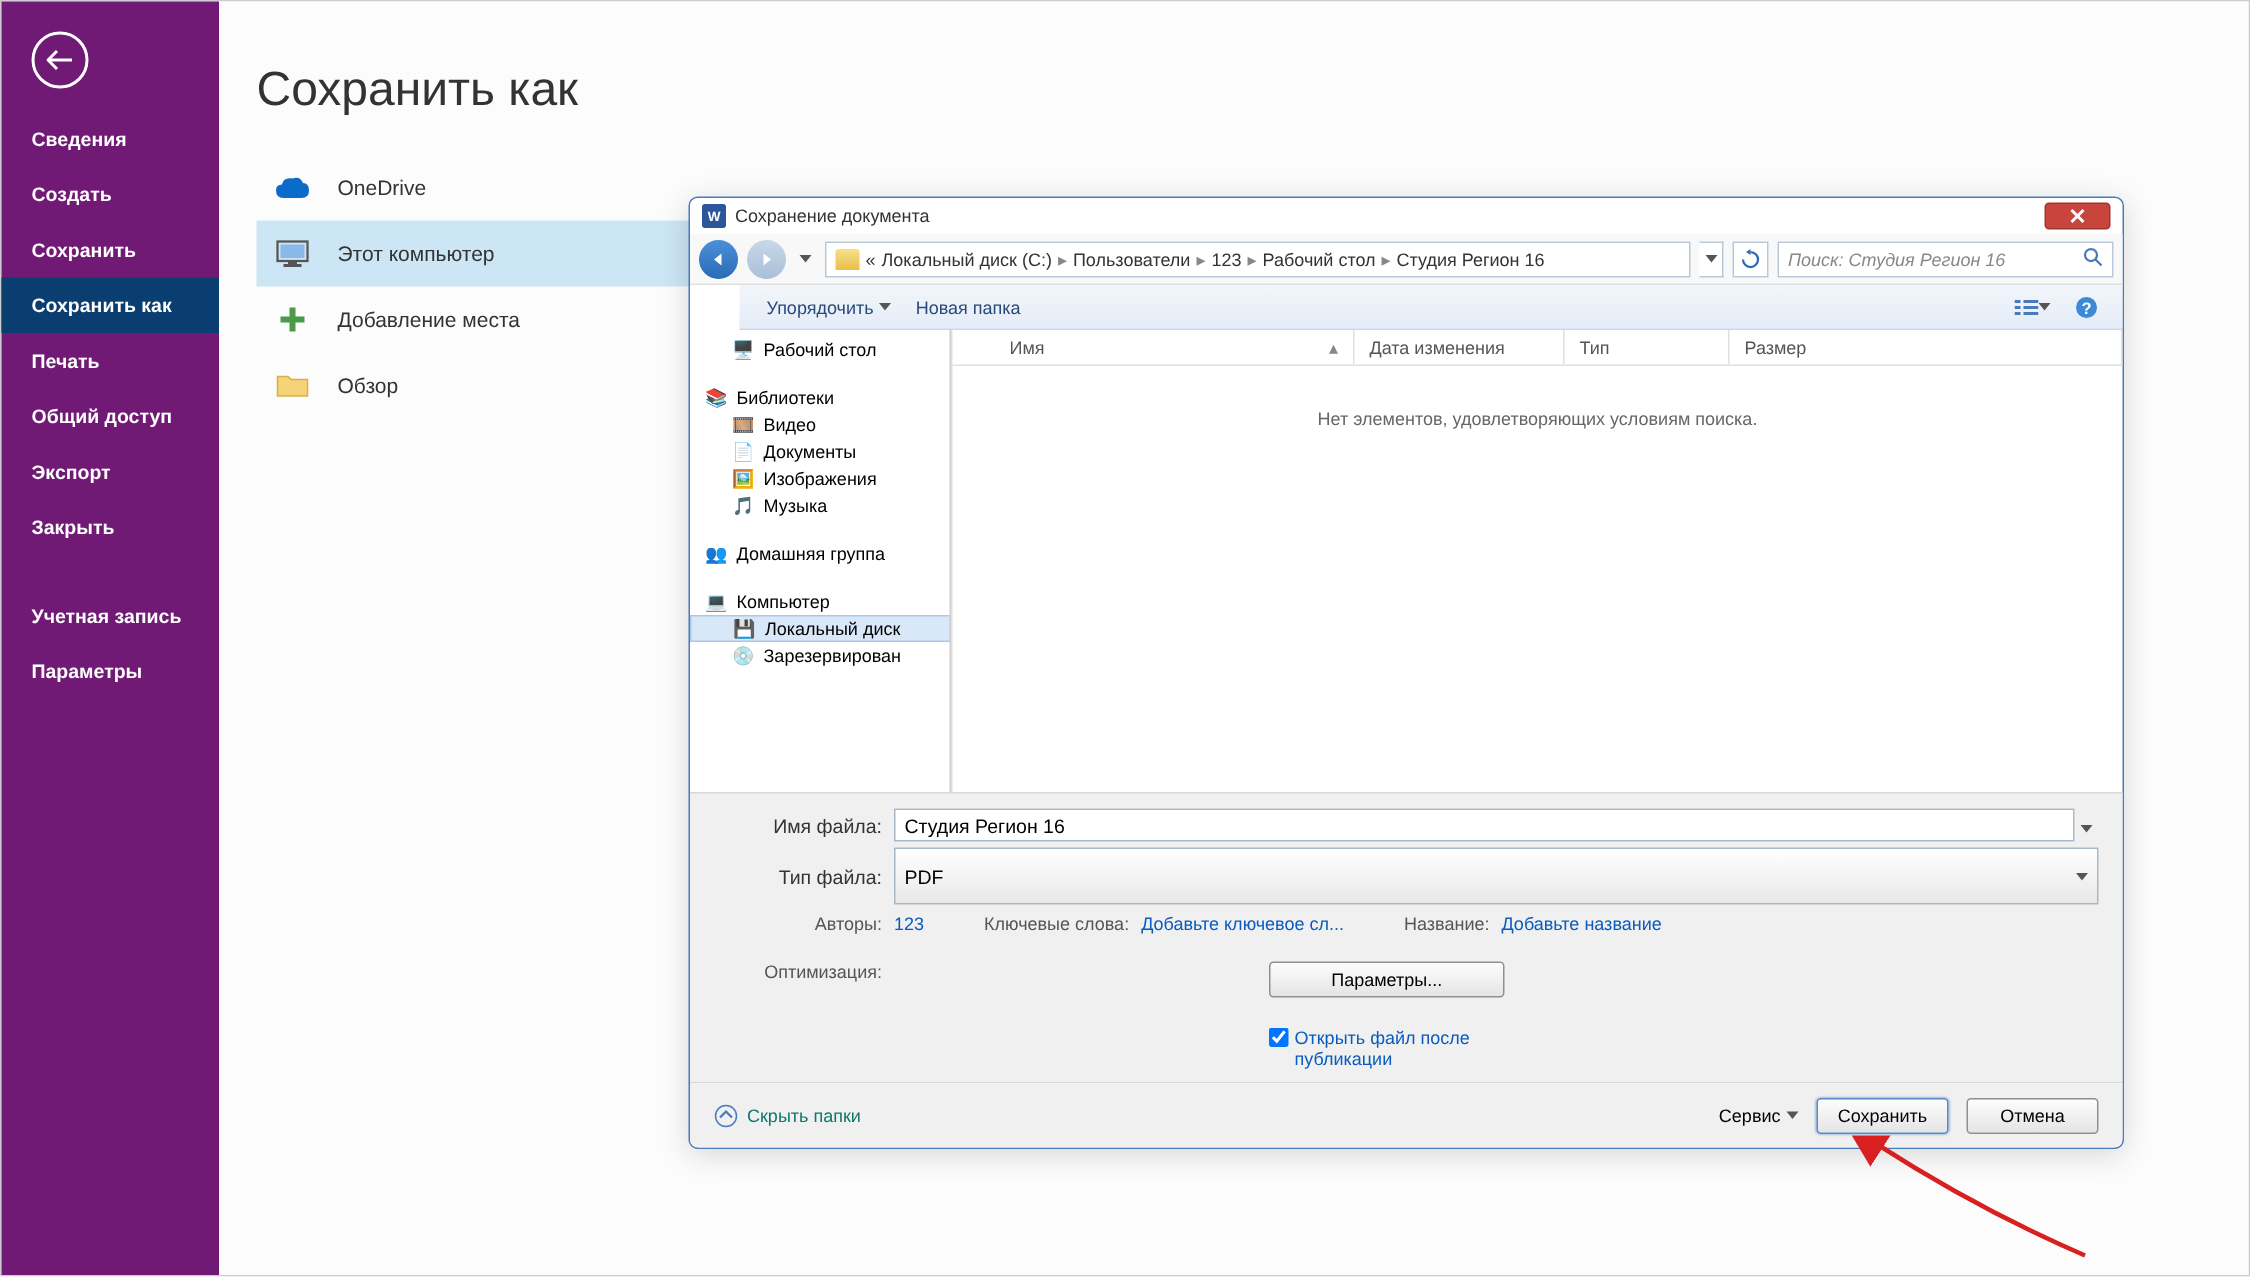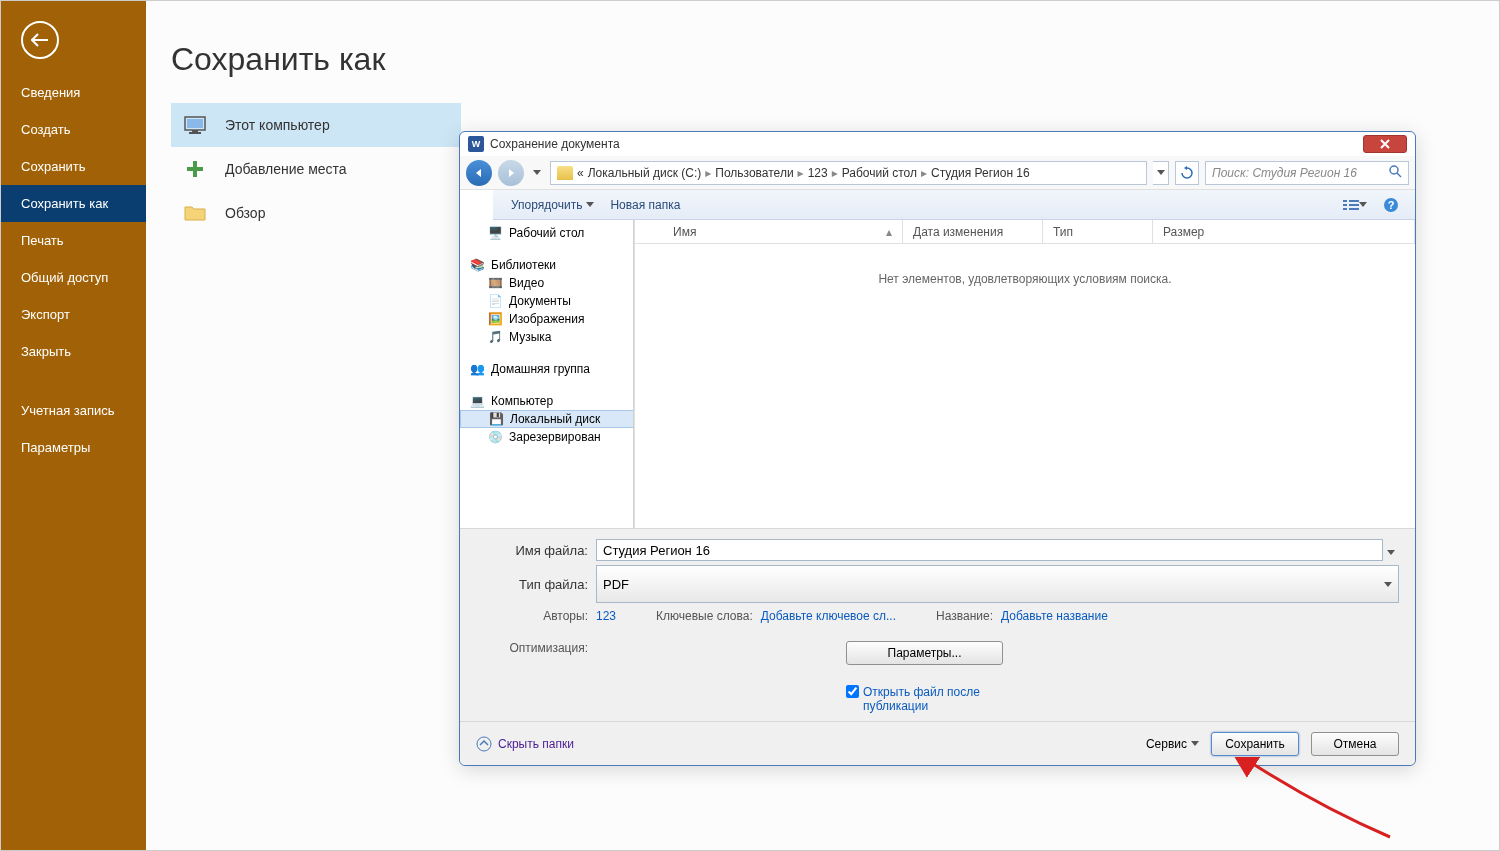--- a/index.html
+++ b/index.html
@@ -4,21 +4,21 @@
 <style>
 * { box-sizing: border-box; margin: 0; padding: 0; font-family: "Segoe UI", Arial, sans-serif; }
 body { width: 1500px; height: 851px; background: #fff; overflow: hidden; position: relative; }
 
 .app { display: flex; height: 851px; border: 1px solid #ccc; }
 
 
 .titlebar { position: absolute; top: 0; left: 0; right: 0; height: 30px; text-align: center; font-size: 12px; color: #8a8a8a; line-height: 30px; pointer-events: none; }
 
 
-.sidebar-blue { width: 145px; background: #a16207; color: #fff; display: flex; flex-direction: column; padding-top: 20px; }
+.sidebar-blue { width: 145px; background: #701a75; color: #fff; display: flex; flex-direction: column; padding-top: 20px; font-weight: bold; }
 .back-btn { width: 38px; height: 38px; border: 2px solid #fff; border-radius: 50%; margin-left: 20px; margin-bottom: 15px; display: flex; align-items: center; justify-content: center; cursor: pointer; }
 .back-btn svg { fill: #fff; }
 .nav-item { padding: 11px 20px; font-size: 13px; cursor: pointer; }
 .nav-item.active { background: #0a3d70; }
 .nav-sep { height: 22px; }
 
 
 .middle { flex: 1; background: #fcfcfc; padding: 40px 20px 20px 25px; position: relative; }
 .page-title { font-size: 32px; font-weight: 300; color: #333; margin-bottom: 25px; }
 .loc-list { width: 290px; }
@@ -37,21 +37,21 @@
 .nav-circle { width: 26px; height: 26px; border-radius: 50%; background: linear-gradient(#4a90d9,#2a6bb5); display: flex; align-items: center; justify-content: center; cursor: pointer; }
 .nav-circle.disabled { background: linear-gradient(#c8d8e8,#a8c0d8); }
 .nav-circle svg { fill: #fff; }
 .nav-drop { width: 14px; height: 26px; display:flex;align-items:center;justify-content:center; cursor:pointer;}
 .addr-bar { flex: 1; height: 24px; border: 1px solid #b8c8d8; background: #fff; display: flex; align-items: center; padding: 0 6px; font-size: 12px; color: #333; gap: 4px; }
 .addr-folder-icon { width: 16px; height: 14px; background: linear-gradient(#f8e088,#e8c048); border-radius: 2px 2px 0 0; }
 .bc-sep { color: #888; }
 .bc-item { cursor: pointer; }
 .refresh-btn { width: 24px; height: 24px; border: 1px solid #b8c8d8; display:flex;align-items:center;justify-content:center;cursor:pointer;background:#fff;}
 .addr-drop { width: 16px; height: 24px; border: 1px solid #b8c8d8; border-left:none; display:flex;align-items:center;justify-content:center;cursor:pointer;background:#fff;}
-.search-box { width: 204px; height: 24px; border: 1px solid #b8c8d8; background: #fff; display: flex; align-items: center; padding: 0 6px; font-size: 12px; color: #888; font-style: italic; }
+.search-box { width: 224px; height: 24px; border: 1px solid #b8c8d8; background: #fff; display: flex; align-items: center; padding: 0 6px; font-size: 12px; color: #888; font-style: italic; }
 .search-box .sicon { margin-left: auto; }
 
 .dlg-toolbar { height: 30px; background: linear-gradient(#f2f6fb, #e4ecf7); border-bottom: 1px solid #c8d4e8; display: flex; align-items: center; padding: 0 10px; font-size: 12px; margin-left: 33px; }
 .tb-btn { padding: 4px 8px; color: #2a4a7a; cursor: pointer; display:flex;align-items:center;gap:4px;}
 .tb-right { margin-left: auto; display: flex; align-items: center; gap: 8px; }
 .tb-icon-btn { width: 28px; height: 22px; border: 1px solid transparent; display:flex;align-items:center;justify-content:center;cursor:pointer;border-radius:3px;}
 
 .dlg-body { flex: 1; display: flex; }
 .tree-pane { width: 175px; border-right: 1px solid #e0e0e0; overflow: hidden; padding: 4px 0; font-size: 12px; position:relative;}
 .tree-pane::after { content:""; position:absolute; right:0; top:0; bottom:0; width:1px; background:#d0d0d0;}
@@ -82,21 +82,21 @@
 .opt-left { display:flex; width: 370px;}
 .opt-left .flabel { width: 120px; text-align: right; padding-right: 8px; color: #555; }
 .radio-group { display: flex; flex-direction: column; gap: 4px; }
 .radio-item { display: flex; align-items: flex-start; gap: 6px; color: #0a5bbf; cursor:pointer;}
 .radio-item input { margin-top: 2px; }
 .opt-right { display: flex; flex-direction: column; gap: 20px; }
 .win-btn { height: 24px; padding: 0 18px; border: 1px solid #909090; background: linear-gradient(#fdfdfd,#e4e4e4); font-size: 12px; cursor: pointer; border-radius: 3px; }
 .check-item { display: flex; align-items: flex-start; gap: 4px; color: #0a5bbf; font-size: 12px; }
 
 .dlg-footer { height: 44px; background: #f0f0f0; border-top: 1px solid #d8d8d8; display: flex; align-items: center; padding: 0 16px; font-size: 12px; border-radius: 0 0 6px 6px;}
-.hide-folders { display: flex; align-items: center; gap: 6px; cursor: pointer; color: #4c1d95; }
+.hide-folders { display: flex; align-items: center; gap: 6px; cursor: pointer; color: #0f766e; }
 .footer-right { margin-left: auto; display: flex; align-items: center; gap: 12px; }
 .service-btn { display:flex;align-items:center;gap:4px;cursor:pointer;}
 .save-btn { width: 88px; height: 24px; border: 1px solid #5a8ac8; background: linear-gradient(#fdfdfd,#e4e4e4); font-size: 12px; cursor: pointer; border-radius: 3px; box-shadow: 0 0 2px #5a8ac8;}
 .cancel-btn { width: 88px; height: 24px; border: 1px solid #909090; background: linear-gradient(#fdfdfd,#e4e4e4); font-size: 12px; cursor: pointer; border-radius: 3px; }
 
 .red-arrow { position: absolute; left: 1220px; top: 757px; pointer-events: none; }
 
 .chevron { display:inline-block; width:0;height:0;border-left:4px solid transparent;border-right:4px solid transparent;border-top:5px solid #555;}
 </style>
 </head>
@@ -121,20 +121,28 @@
     <div class="nav-item">Экспорт</div>
     <div class="nav-item">Закрыть</div>
     <div class="nav-sep"></div>
     <div class="nav-item">Учетная запись</div>
     <div class="nav-item">Параметры</div>
   </div>
 
   <div class="middle">
     <div class="page-title">Сохранить как</div>
     <div class="loc-list">
+      <div class="loc-item">
+        <span class="loc-icon">
+            <svg width="24" height="16" viewBox="0 0 24 16">
+              <path d="M6 15 Q1 15 1 10 Q1 6 5 6 Q6 1 12 2 Q17 0 19 5 Q23 5 23 10 Q23 15 18 15 Z" fill="#0a6cc8"></path>
+            </svg>
+          </span>
+        <span>OneDrive</span>
+      </div>
       <div class="loc-item active">
         <span class="loc-icon">
             <svg width="24" height="20" viewBox="0 0 24 20">
               <rect x="2" y="2" width="20" height="13" fill="none" stroke="#555" stroke-width="1.5"></rect>
               <rect x="4" y="4" width="16" height="9" fill="#8ab8e8"></rect>
               <rect x="9" y="15" width="6" height="2" fill="#555"></rect>
               <rect x="6" y="17" width="12" height="2" fill="#555"></rect>
             </svg>
           </span>
         <span>Этот компьютер</span>

